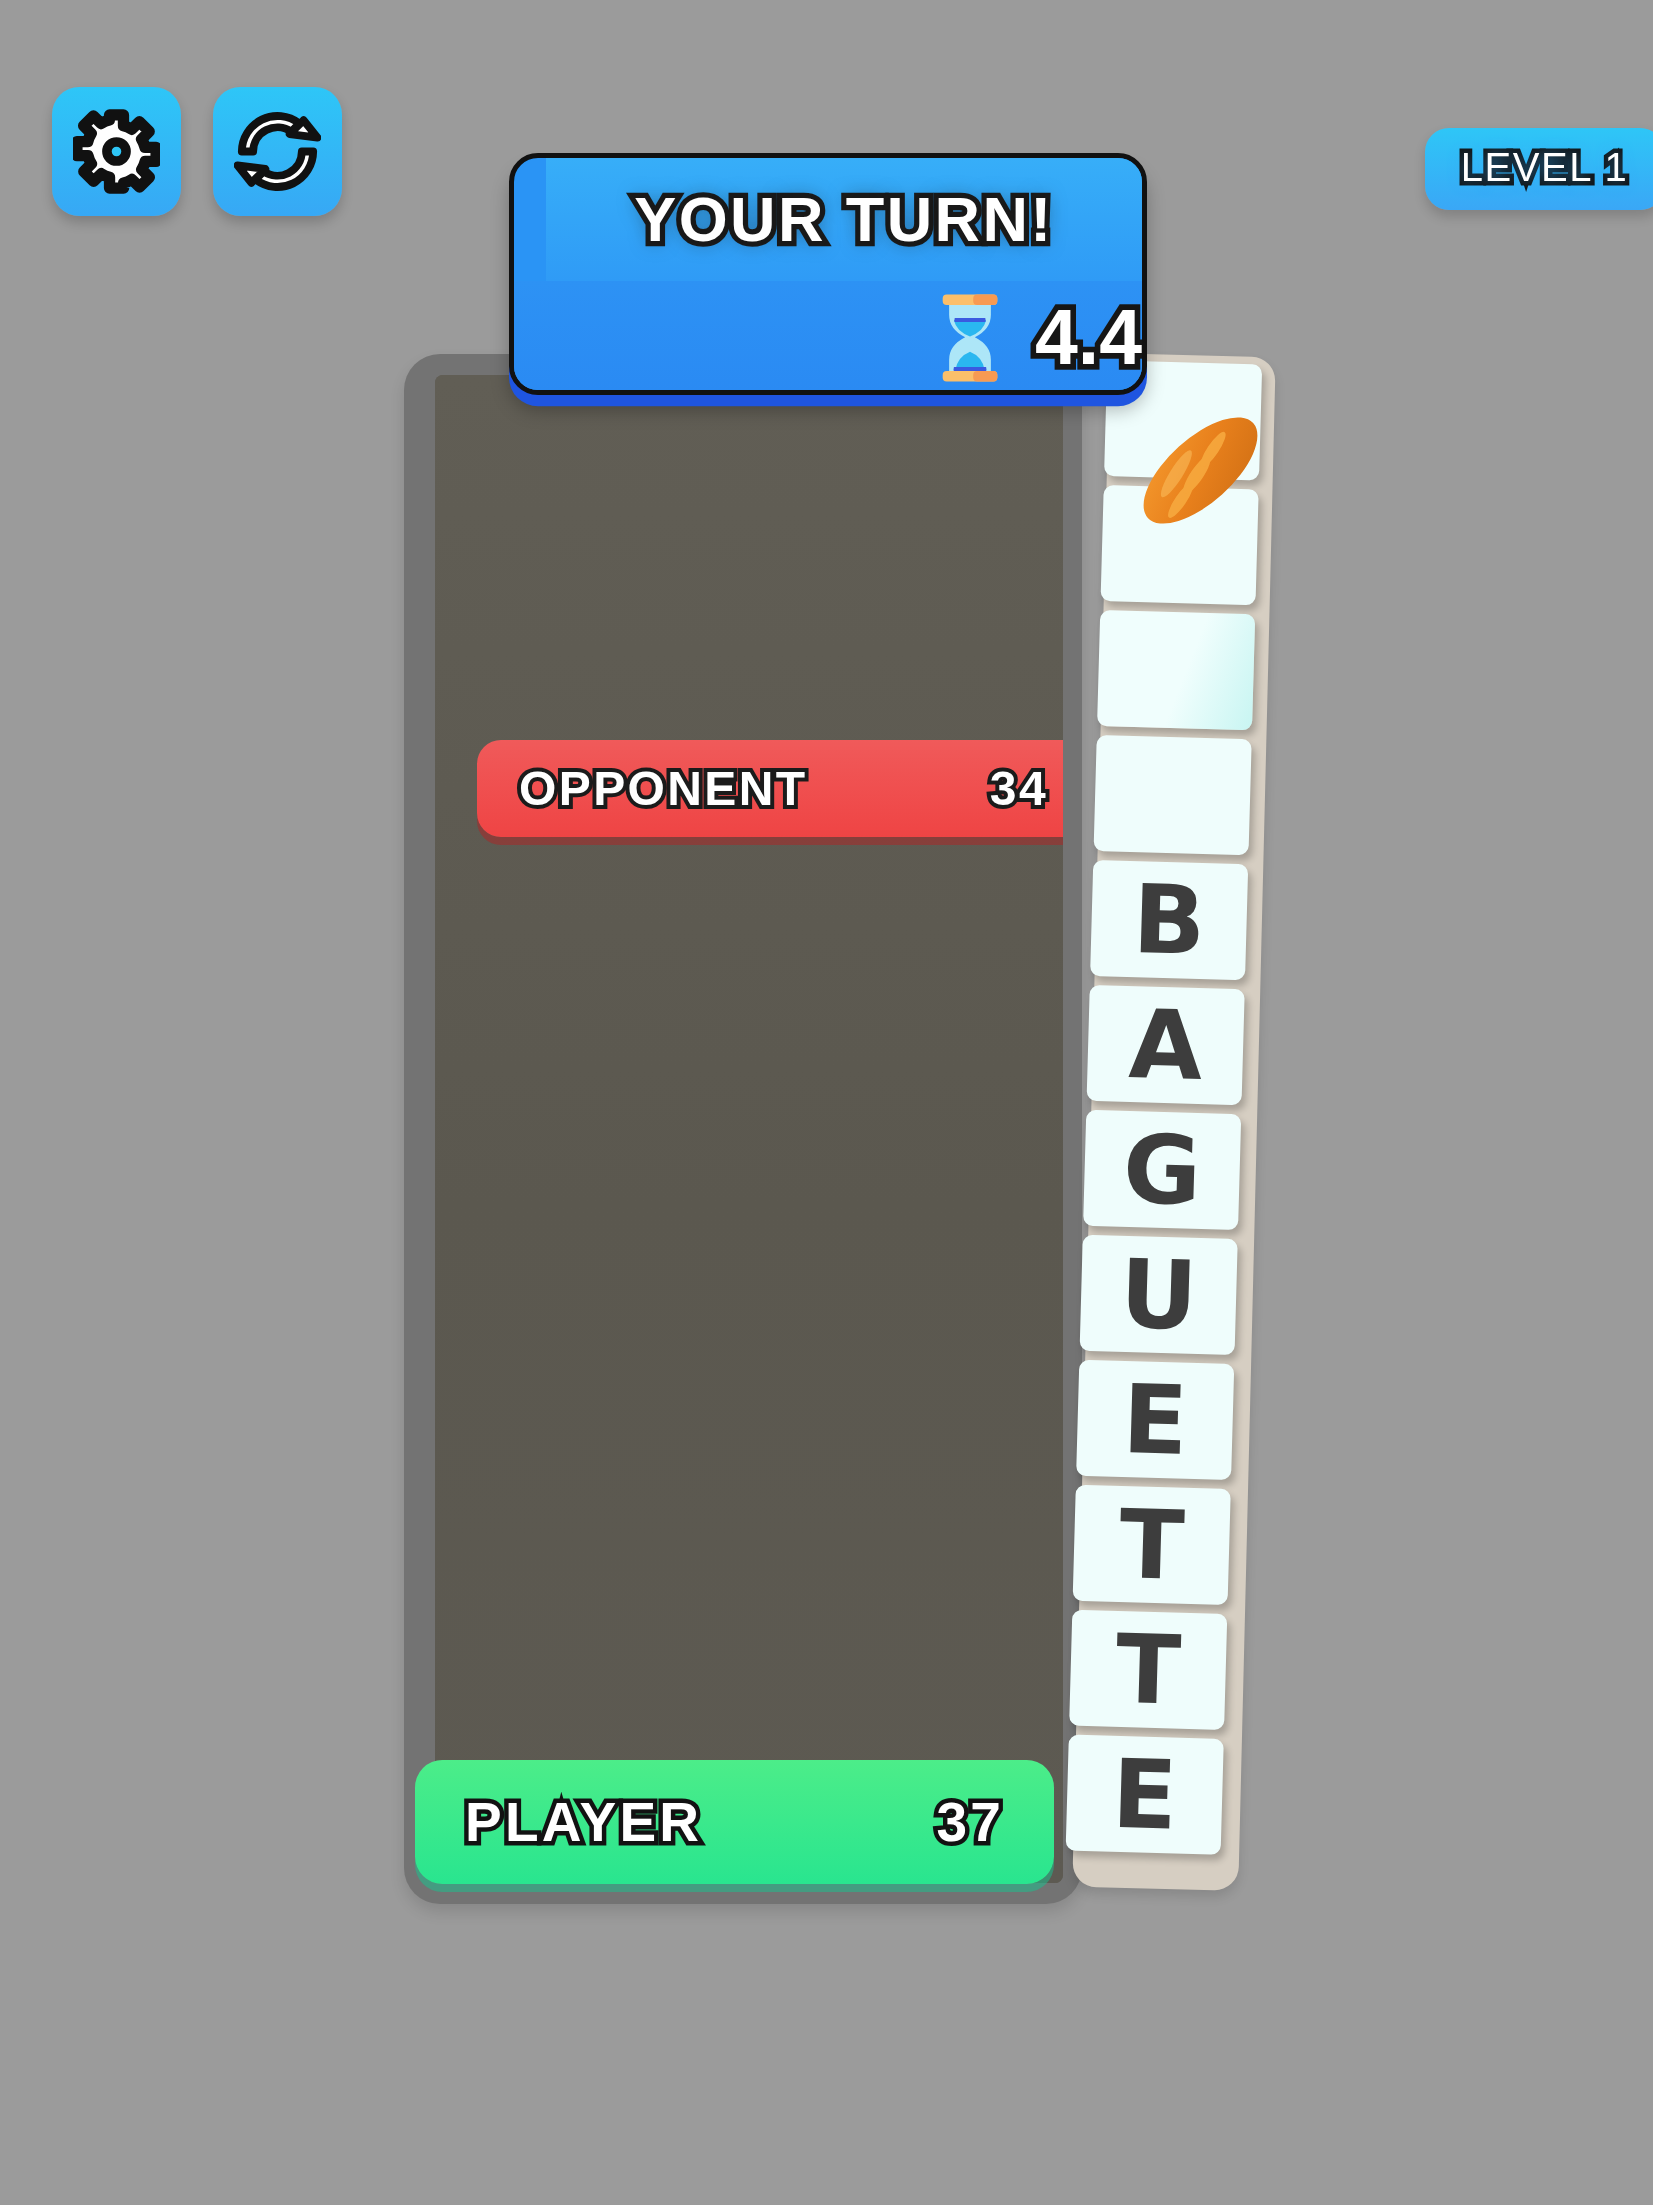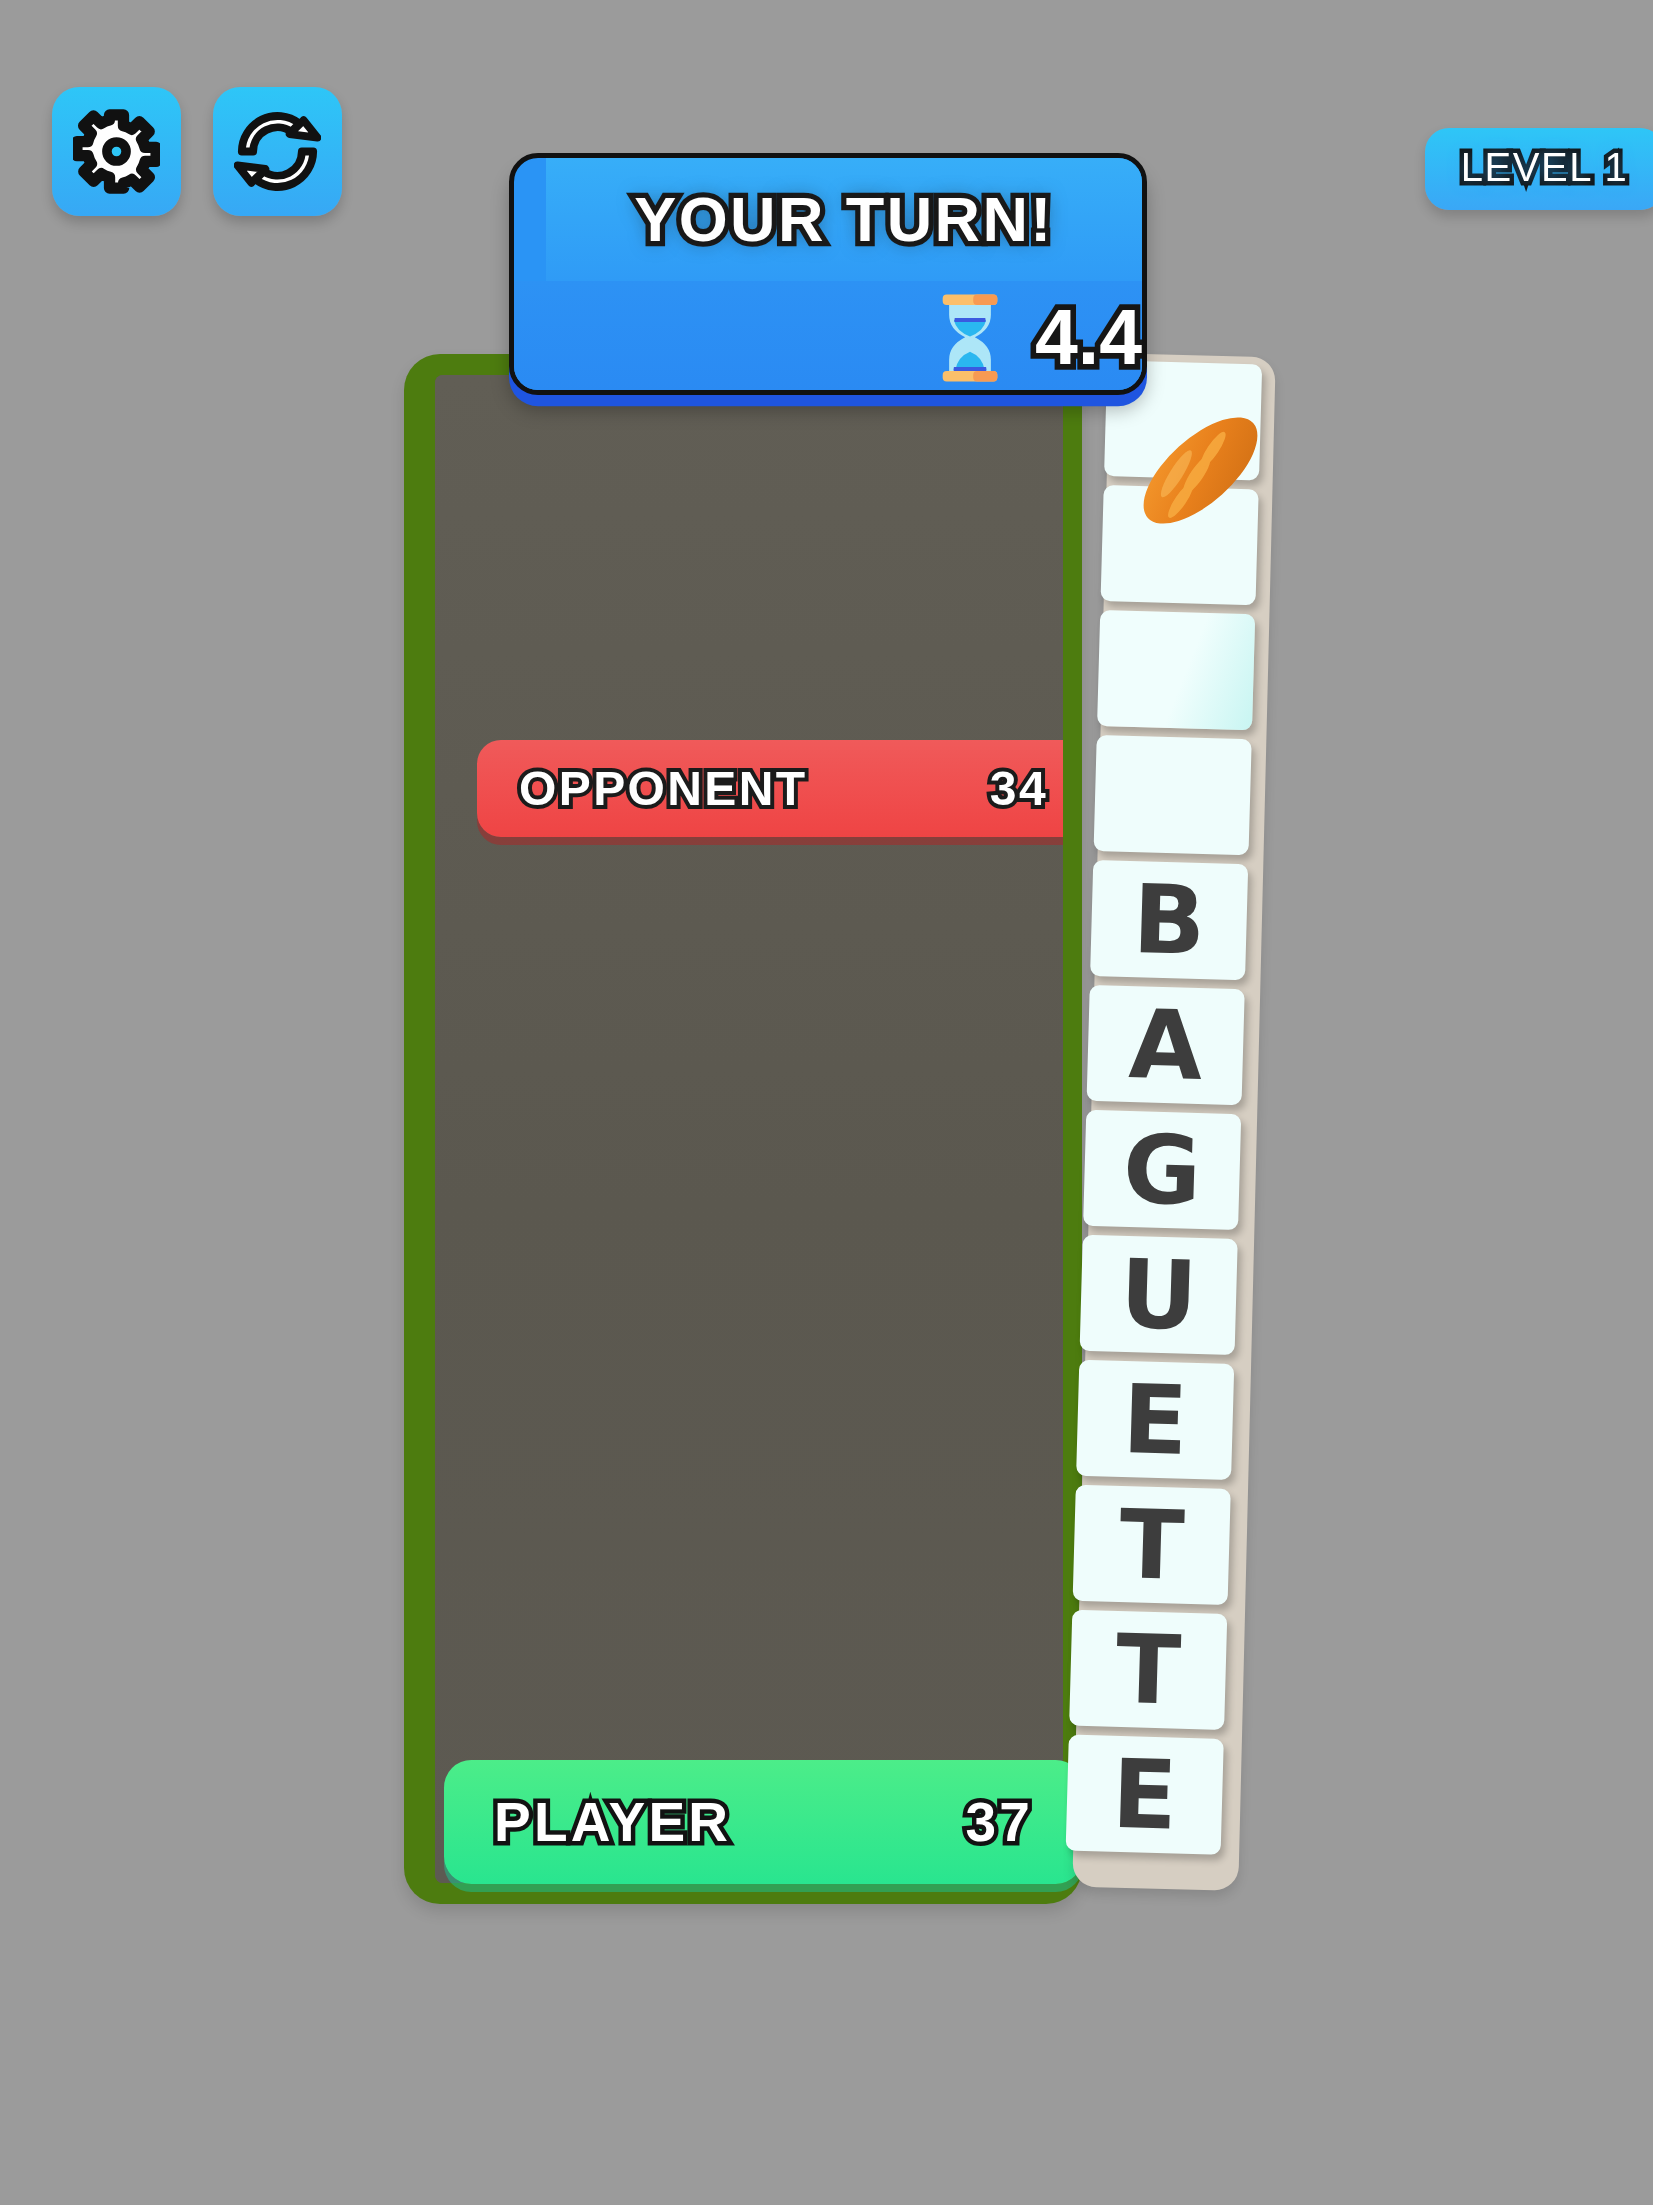--- a/index.html
+++ b/index.html
@@ -36,21 +36,21 @@
     color:#fff;white-space:nowrap;line-height:1;
     -webkit-text-stroke:9px #111;
     paint-order:stroke fill;
     text-shadow:0 0 14.5px rgba(50,170,250,.9);
   }
 
   
   .board-frame{
     position:absolute;left:404px;top:354px;
     width:678px;height:1550px;
-    background:#4d7c0f;
+    background:#737373;
     border-radius:36px;
     box-shadow:0 8px 14.5px rgba(0,0,0,.12);
   }
   .board-inner{
     position:absolute;left:31px;top:21px;right:19.4px;bottom:21px;
     background:#5d5a52;
     border-radius:8px;
     overflow:hidden;
   }
   .board-persp{
@@ -67,21 +67,21 @@
     display:flex;align-items:center;justify-content:space-between;
     padding:0 42px;box-sizing:border-box;
   }
   .opp-bar .lbl,.opp-bar .val{
     font-size:48px;font-weight:bold;color:#fff;letter-spacing:2.4px;
     -webkit-text-stroke:8px #1b1b1b;paint-order:stroke fill;line-height:1;
   }
 
   
   .player-bar{
-    position:absolute;left:444px;top:1760px;width:639px;height:124px;
+    position:absolute;left:415px;top:1760px;width:639px;height:124px;
     border-radius:27.4px;
     background:linear-gradient(180deg,#4ced89 0%,#29e58f 100%);
     box-shadow:0 8px 0 rgba(30,190,140,.55);
     display:flex;align-items:center;justify-content:space-between;
     padding:15px 50px;box-sizing:border-box;
   }
   .player-bar .lbl,.player-bar .val{
     font-size:55px;font-weight:bold;color:#fff;letter-spacing:3.2px;
     -webkit-text-stroke:9px #121212;paint-order:stroke fill;line-height:1;
   }

